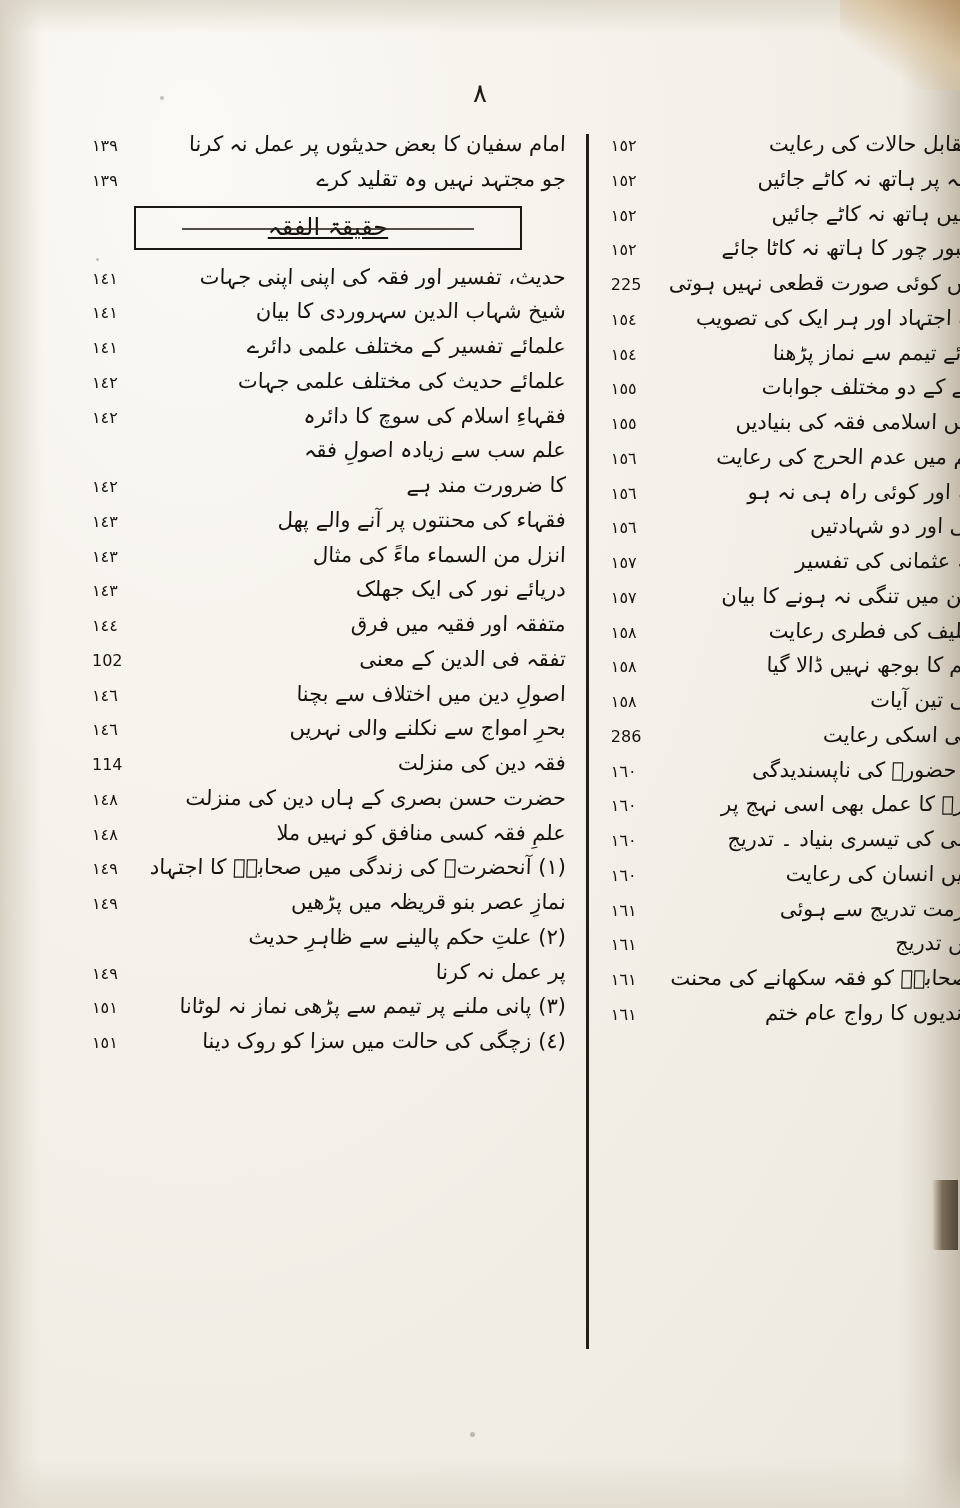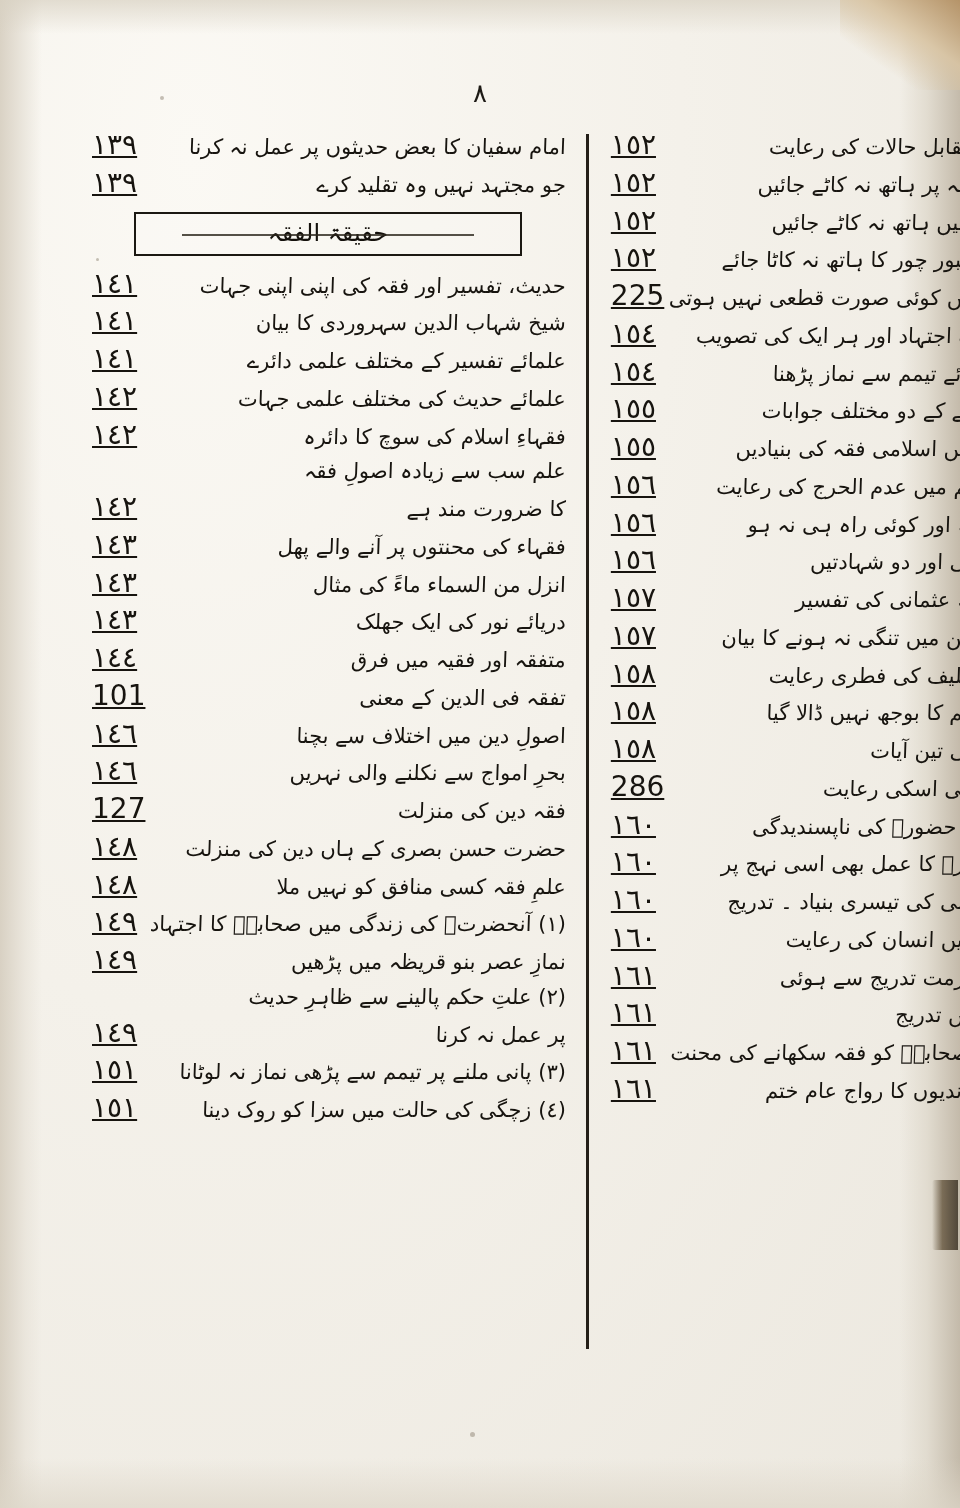--- a/index.html
+++ b/index.html
@@ -100,37 +100,37 @@
     line-height: 1.56;
     color: #17140f;
     font-family: "DejaVu Sans", sans-serif;
     white-space: nowrap;
     overflow: visible;
     transform: skewX(-2deg);
   }
   .pagenum {
     flex: 0 0 58px;
     text-align: left;
-    font-size: 28px;
+    font-size: 16px;
     color: #17140f;
     padding-left: 2px;
     font-family: "DejaVu Sans", sans-serif;
-    text-decoration: underline;
   }
   .row.cont .pagenum { visibility: hidden; }
 
   .heading-box {
     border: 2.5px solid #1b1812;
     text-align: center;
     padding: 5px 0 7px 0;
     margin: 10px 44px 11px 44px;
     font-size: 24px;
     color: #15120d;
     letter-spacing: 1px;
     background: rgba(255,255,255,0.12);
+    text-decoration: underline;
   }
   .heading-box.strike {
     position: relative;
   }
   .heading-box.strike::after {
     content: "";
     position: absolute;
     left: 12%;
     right: 12%;
     top: 52%;
@@ -216,33 +216,33 @@
       <div class="row">
         <div class="entry">دریائے نور کی ایک جھلک</div>
         <div class="pagenum">١٤٣</div>
       </div>
       <div class="row">
         <div class="entry">متفقہ اور فقیہ میں فرق</div>
         <div class="pagenum">١٤٤</div>
       </div>
       <div class="row">
         <div class="entry">تفقہ فی الدین کے معنی</div>
-        <div class="pagenum">101</div>
+        <div class="pagenum">102</div>
       </div>
       <div class="row">
         <div class="entry">اصولِ دین میں اختلاف سے بچنا</div>
         <div class="pagenum">١٤٦</div>
       </div>
       <div class="row">
         <div class="entry">بحرِ امواج سے نکلنے والی نہریں</div>
         <div class="pagenum">١٤٦</div>
       </div>
       <div class="row">
         <div class="entry">فقہ دین کی منزلت</div>
-        <div class="pagenum">127</div>
+        <div class="pagenum">114</div>
       </div>
       <div class="row">
         <div class="entry">حضرت حسن بصری کے ہاں دین کی منزلت</div>
         <div class="pagenum">١٤٨</div>
       </div>
       <div class="row">
         <div class="entry">علمِ فقہ کسی منافق کو نہیں ملا</div>
         <div class="pagenum">١٤٨</div>
       </div>
 

